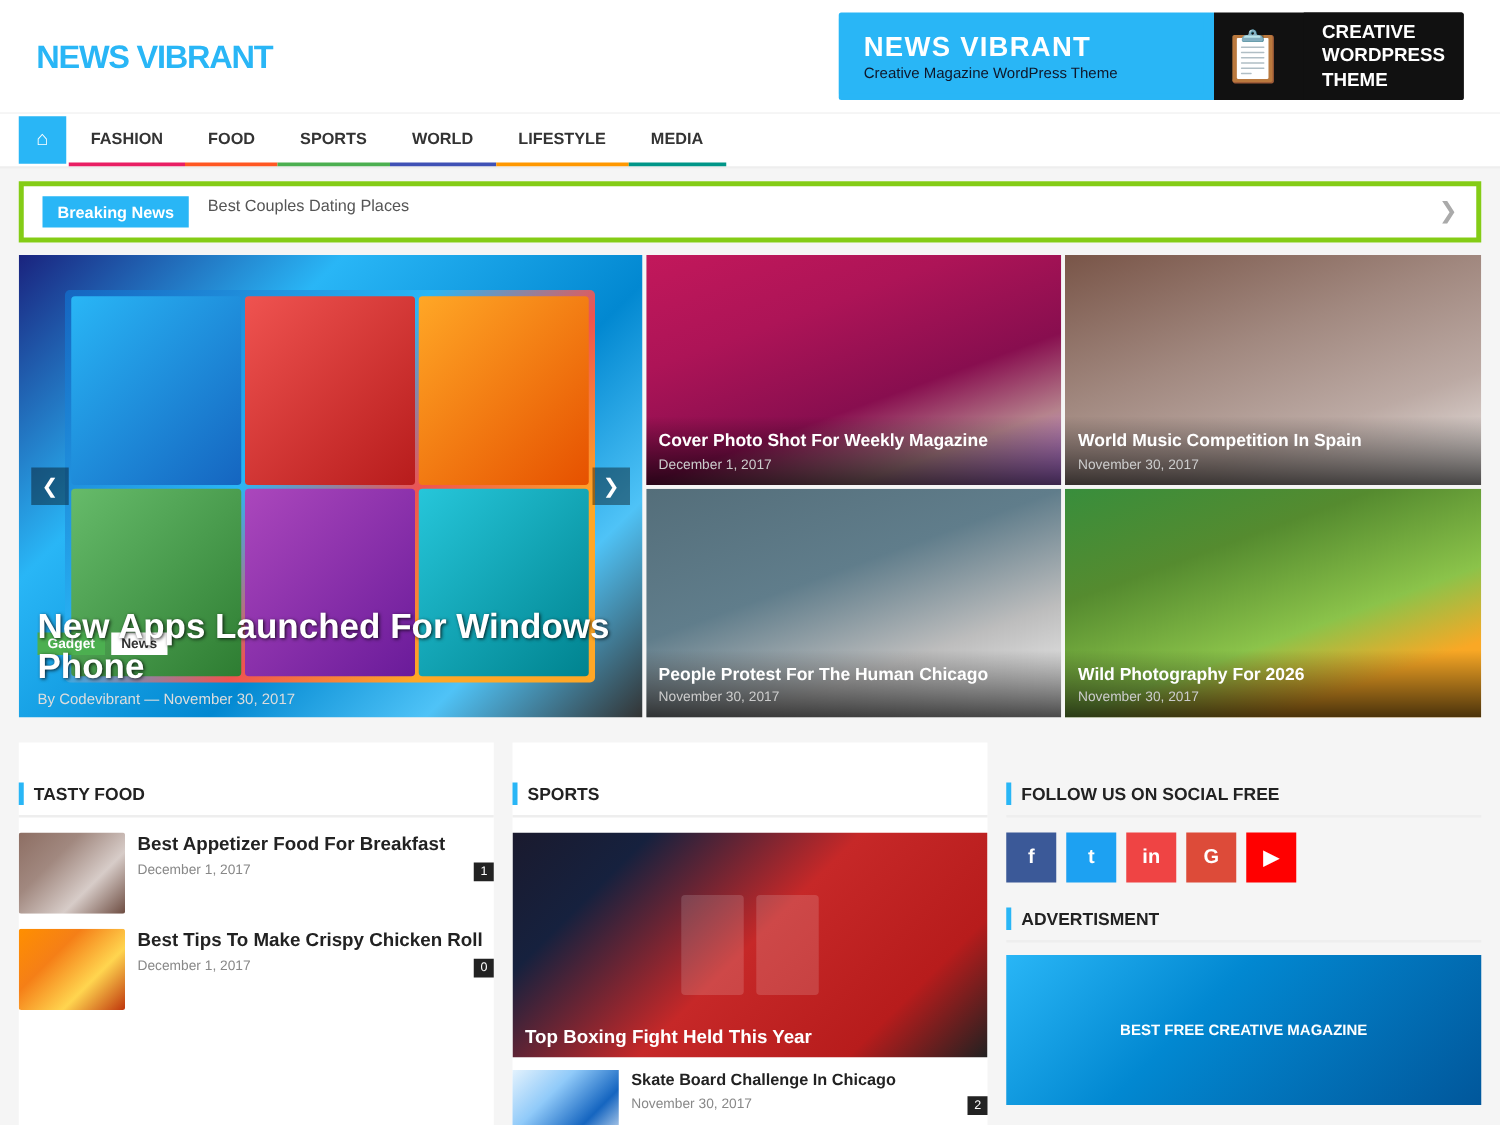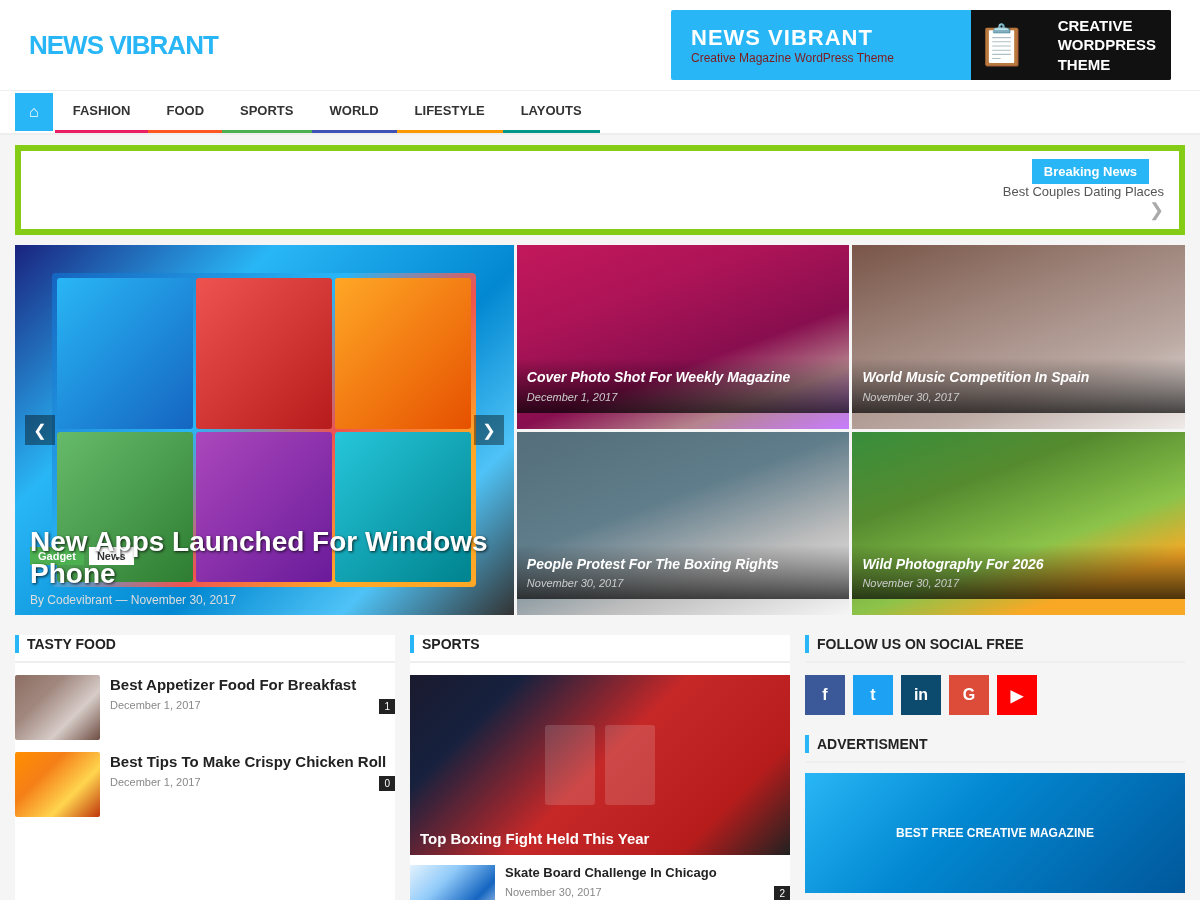--- a/index.html
+++ b/index.html
@@ -5,38 +5,38 @@
     * { margin: 0; padding: 0; box-sizing: border-box; }
     body { font-family: Arial, sans-serif; font-size: 14px; color: #333; background: #f5f5f5; width: 1200px; overflow-x: hidden; }
 
     
     .header { display: flex; align-items: center; justify-content: space-between; background: #fff; padding: 10px 29px; border-bottom: 1px solid #eee; }
     .logo { font-size: 26px; font-weight: 900; color: #222; letter-spacing: -1px; }
     .logo span { color: #29b6f6; }
     .ad-banner { display: flex; align-items: center; background: linear-gradient(90deg, #29b6f6 60%, #111 40%); height: 70px; width: 500px; border-radius: 2px; overflow: hidden; }
     .ad-banner-left { background: #29b6f6; padding: 10px 20px; flex: 1; }
     .ad-banner-left .ad-title { font-size: 22px; font-weight: 900; color: #fff; letter-spacing: 1px; }
-    .ad-banner-left .ad-sub { font-size: 12px; color: #7f1d1d; }
+    .ad-banner-left .ad-sub { font-size: 12px; color: #0f172a; }
     .ad-banner-icon { font-size: 40px; color: #fff; padding: 0 15px; }
     .ad-banner-right { background: #111; padding: 10px 15px; color: #fff; font-weight: 900; font-size: 15px; line-height: 1.3; }
 
     
     .nav { background: #fff; border-bottom: 2px solid #eee; display: flex; align-items: center; padding: 0 15px; }
     .nav-home { background: #29b6f6; color: #fff; padding: 10px 14px; font-size: 16px; margin-right: 2px; }
     .nav-item { padding: 12px 18px; font-size: 13px; font-weight: 700; color: #333; text-decoration: none; cursor: pointer; border-bottom: 3px solid transparent; display: flex; align-items: center; gap: 4px; text-align: center; }
     .nav-item.fashion { border-bottom-color: #e91e63; }
     .nav-item.food { border-bottom-color: #ff5722; }
     .nav-item.sports { border-bottom-color: #4caf50; }
     .nav-item.world { border-bottom-color: #3f51b5; }
     .nav-item.lifestyle { border-bottom-color: #ff9800; }
     .nav-item.nature { border-bottom-color: #009688; }
     .nav-item.layouts { border-bottom-color: #9c27b0; }
 
     
-    .breaking-news { display: flex; align-items: flex-end; background: #fff; padding: 8px 15px; margin: 10px 15px; border: 6px solid #84cc16; flex-direction: column; }
+    .breaking-news { display: flex; align-items: flex-start; background: #fff; padding: 8px 15px; margin: 10px 15px; border: 4px solid #84cc16; }
     .breaking-tag { background: #29b6f6; color: #fff; font-size: 13px; font-weight: 700; padding: 5px 12px; margin-right: 15px; white-space: nowrap; }
     .breaking-text { font-size: 13px; color: #555; flex: 1; }
     .breaking-arrow { color: #aaa; font-size: 18px; cursor: pointer; }
 
     
     .main-content { padding: 0 15px; }
     .hero-grid { display: grid; grid-template-columns: 3fr 2fr 2fr; gap: 3px; height: 370px; margin-bottom: 3px; }
 
     
     .hero-main { position: relative; overflow: hidden; cursor: pointer; }
@@ -57,30 +57,30 @@
     .hero-title { position: absolute; bottom: 25px; left: 15px; right: 15px; color: #fff; font-size: 28px; font-weight: 700; text-shadow: 1px 1px 3px rgba(0,0,0,0.8); }
     .hero-meta { position: absolute; bottom: 8px; left: 15px; color: #ddd; font-size: 12px; }
 
     
     .side-article { position: relative; overflow: hidden; cursor: pointer; }
     .sa-img { width: 100%; height: 100%; object-fit: cover; }
     .sa-beauty { background: linear-gradient(160deg, #c2185b 0%, #ad1457 30%, #880e4f 60%, #b5838d 80%, #c77dff 100%); }
     .sa-protest { background: linear-gradient(160deg, #546e7a 0%, #607d8b 40%, #bdbdbd 70%, #f5f5f5 100%); }
     .sa-violin { background: linear-gradient(160deg, #795548 0%, #a1887f 40%, #bcaaa4 70%, #efebe9 100%); }
     .sa-tiger { background: linear-gradient(160deg, #388e3c 0%, #558b2f 30%, #8bc34a 60%, #f9a825 80%); }
-    .sa-overlay { position: absolute; bottom: 16px; left: 0; right: 0; background: linear-gradient(transparent, rgba(0,0,0,0.7)); padding: 10px; font-style: italic; }
+    .sa-overlay { position: absolute; bottom: 0; left: 0; right: 0; background: linear-gradient(transparent, rgba(0,0,0,0.7)); padding: 10px; }
     .sa-title { color: #fff; font-size: 14px; font-weight: 700; line-height: 1.3; }
     .sa-date { color: #ccc; font-size: 11px; margin-top: 4px; }
 
     
     .sections-row { display: grid; grid-template-columns: 1fr 1fr 1fr; gap: 15px; margin-top: 20px; }
 
     
     .section-block { background: #fff; }
-    .section-title { display: flex; align-items: center; gap: 8px; font-size: 14px; font-weight: 700; color: #222; padding-bottom: 8px; border-bottom: 2px solid #eee; margin-bottom: 12px; }
+    .section-title { display: flex; align-items: center; gap: 8px; font-size: 14px; font-weight: 700; color: #222; padding-bottom: 8px; border-bottom: 2px solid #eee; margin-bottom: 12px; margin-top: 32px; }
     .section-title-bar { width: 4px; height: 18px; background: #29b6f6; }
 
     
     .food-item { display: flex; gap: 10px; margin-bottom: 12px; cursor: pointer; }
     .food-thumb { width: 85px; height: 65px; flex-shrink: 0; border-radius: 2px; overflow: hidden; }
     .food-thumb-img { width: 100%; height: 100%; }
     .ft-churro { background: linear-gradient(135deg, #8d6e63, #a1887f, #d7ccc8, #6d4c41); }
     .ft-wrap { background: linear-gradient(135deg, #ff8f00, #f57f17, #ffd54f, #bf360c); }
     .food-info { flex: 1; }
     .food-title { font-size: 15px; font-weight: 700; color: #222; line-height: 1.3; margin-bottom: 4px; }
@@ -98,21 +98,21 @@
     .sports-title { font-size: 13px; font-weight: 700; color: #222; line-height: 1.3; margin-bottom: 4px; }
     .sports-date { font-size: 11px; color: #888; }
     .sports-count { float: right; background: #222; color: #fff; font-size: 10px; padding: 2px 5px; }
 
     
     .social-section { }
     .social-icons { display: flex; gap: 8px; margin-bottom: 20px; }
     .social-btn { width: 40px; height: 40px; display: flex; align-items: center; justify-content: center; color: #fff; font-size: 16px; font-weight: 700; cursor: pointer; }
     .sb-fb { background: #3b5998; }
     .sb-tw { background: #1da1f2; }
-    .sb-li { background: #0c4a6e; }
+    .sb-li { background: #ef4444; }
     .sb-gp { background: #dd4b39; }
     .sb-yt { background: #ff0000; }
     .ad-section-title { display: flex; align-items: center; gap: 8px; font-size: 14px; font-weight: 700; color: #222; padding-bottom: 8px; border-bottom: 2px solid #eee; margin-bottom: 10px; }
     .ad-placeholder { width: 100%; height: 120px; background: linear-gradient(135deg, #29b6f6 0%, #0288d1 40%, #01579b 100%); display: flex; align-items: center; justify-content: center; color: #fff; font-size: 12px; font-weight: 700; text-align: center; line-height: 1.4; }
 
     
     .boxing-img { width: 100%; height: 180px; background: linear-gradient(135deg, #1a1a2e 0%, #16213e 20%, #c62828 50%, #b71c1c 80%, #212121 100%); display: flex; align-items: center; justify-content: center; }
     .boxer-figure { width: 50px; height: 80px; background: rgba(255,255,255,0.15); border-radius: 3px; margin: 0 5px; }
   </style>
 </head>
@@ -132,21 +132,21 @@
   </div>
 </div>
 
 <nav class="nav">
   <div class="nav-home">⌂</div>
   <a class="nav-item fashion">FASHION</a>
   <a class="nav-item food">FOOD</a>
   <a class="nav-item sports">SPORTS</a>
   <a class="nav-item world">WORLD</a>
   <a class="nav-item lifestyle">LIFESTYLE</a>
-  <a class="nav-item nature">LAYOUTS</a>
+  <a class="nav-item nature">MEDIA</a>
 </nav>
 
 <div class="breaking-news">
   <div class="breaking-tag">Breaking News</div>
   <div class="breaking-text">Best Couples Dating Places</div>
   <div class="breaking-arrow">❯</div>
 </div>
 
 <div class="main-content">
 
@@ -181,21 +181,21 @@
         <div class="sa-img sa-beauty" style="width:100%;height:100%;"></div>
         <div class="sa-overlay">
           <div class="sa-title">Cover Photo Shot For Weekly Magazine</div>
           <div class="sa-date">December 1, 2017</div>
         </div>
       </div>
 
       <div class="side-article">
         <div class="sa-img sa-protest" style="width:100%;height:100%;"></div>
         <div class="sa-overlay">
-          <div class="sa-title">People Protest For The Boxing Rights</div>
+          <div class="sa-title">People Protest For The Human Chicago</div>
           <div class="sa-date">November 30, 2017</div>
         </div>
       </div>
     </div>
 
     <div style="display:grid; grid-template-rows:1fr 1fr; gap:3px;">
 
       <div class="side-article">
         <div class="sa-img sa-violin" style="width:100%;height:100%;"></div>
         <div class="sa-overlay">

